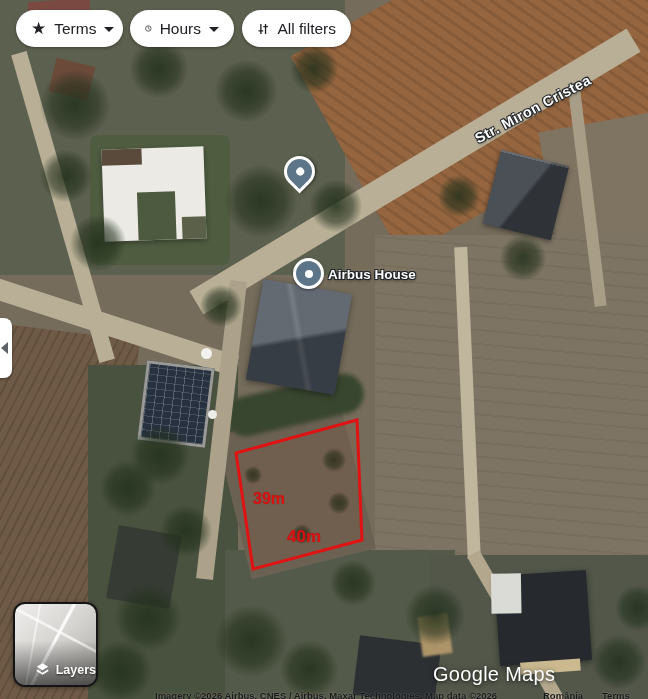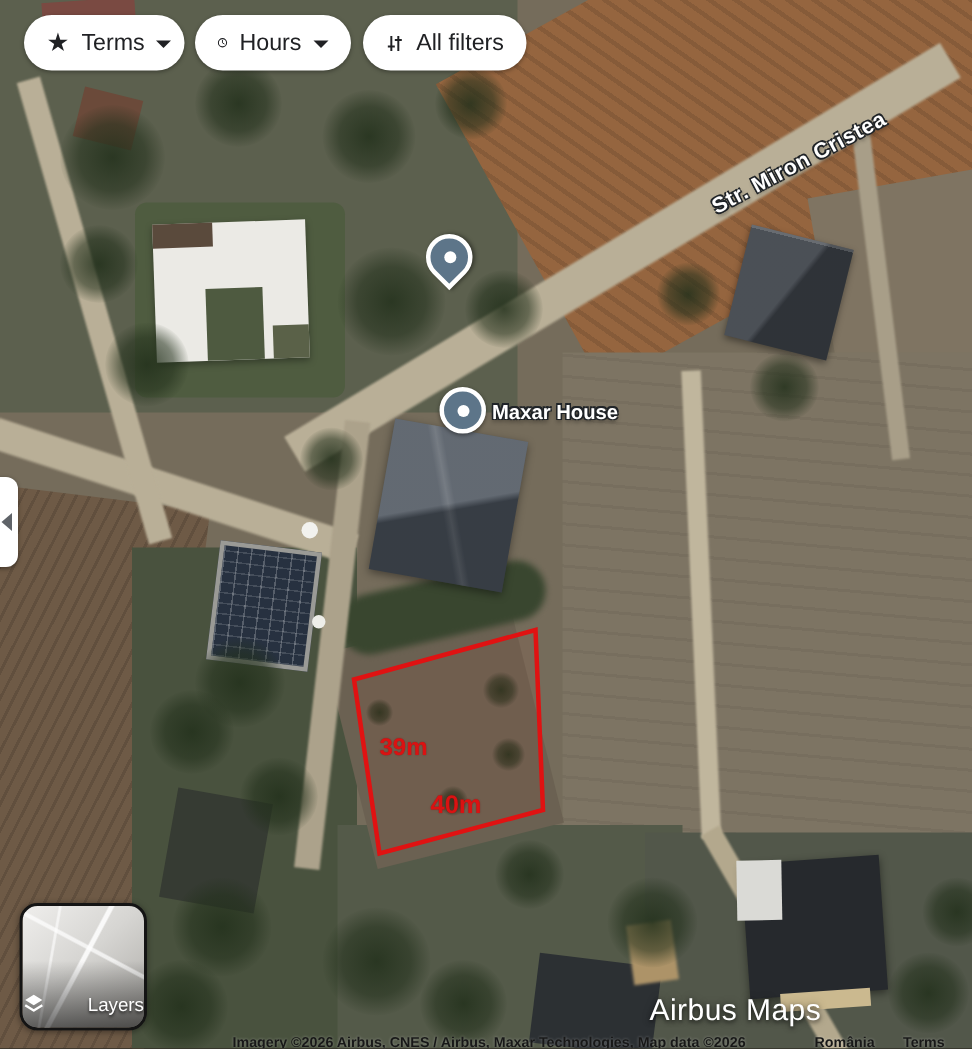--- a/index.html
+++ b/index.html
@@ -36,22 +36,22 @@
   
   .layers-btn{position:absolute;left:13px;top:602px;width:85px;height:85px;border-radius:12px;
       border:2.5px solid #141414;box-sizing:border-box;overflow:hidden;cursor:pointer;
       background:linear-gradient(140deg,#efeeec 0%,#d6d5d2 45%,#a9a7a3 100%);box-shadow:0 1px 4px rgba(0,0,0,.4);}
   .layers-btn .lines{position:absolute;inset:0;
       background:
         linear-gradient(118deg,transparent 46%,rgba(255,255,255,.85) 47%,rgba(255,255,255,.85) 49%,transparent 50%),
         linear-gradient(28deg,transparent 60%,rgba(255,255,255,.7) 61%,rgba(255,255,255,.7) 62.5%,transparent 63.5%),
         linear-gradient(100deg,transparent 25%,rgba(255,255,255,.6) 26%,rgba(255,255,255,.6) 27%,transparent 28%);}
   .layers-btn .shade{position:absolute;inset:0;background:linear-gradient(to bottom,rgba(0,0,0,0) 45%,rgba(0,0,0,.55) 100%);}
-  .layers-btn .lab{position:absolute;left:0;right:0;bottom:8px;display:flex;align-items:center;justify-content:space-between;
-      gap:6px;color:#fff;font-size:12.5px;font-weight:400;text-shadow:0 1px 2px rgba(0,0,0,.7);}
+  .layers-btn .lab{position:absolute;left:0;right:0;bottom:8px;display:flex;align-items:center;justify-content:flex-end;
+      gap:6px;color:#fff;font-size:12.5px;font-weight:700;text-shadow:0 1px 2px rgba(0,0,0,.7);}
   
   .panel-toggle{position:absolute;left:-12px;top:318px;width:24px;height:60px;background:#fff;
       border-radius:8px;box-shadow:0 1px 3px rgba(0,0,0,.35);cursor:pointer;}
   .panel-toggle .tri{position:absolute;right:4px;top:24px;width:0;height:0;
       border-top:6px solid transparent;border-bottom:6px solid transparent;border-right:7px solid #5f6368;}
   
   .gwm{position:absolute;left:433px;top:663px;color:#fff;font-size:20px;font-weight:500;letter-spacing:.3px;
       text-shadow:0 1px 3px rgba(0,0,0,.6),0 0 6px rgba(0,0,0,.35);}
   .attr{position:absolute;top:690px;font-size:9.5px;font-weight:700;color:#181818;white-space:nowrap;
       text-shadow:0 0 2px rgba(255,255,255,.35);}
@@ -154,23 +154,23 @@
     </svg>
     <div class="plot-label" style="left:253px;top:490px;font-size:16px;z-index:6;">39m</div>
     <div class="plot-label" style="left:287px;top:527px;font-size:17px;z-index:6;">40m</div>
 
     <div class="otext" style="left:448px;top:101px;width:170px;font-size:14.5px;letter-spacing:.5px;text-align:center;
                 transform:rotate(-28deg);z-index:6;">Str. Miron Cristea</div>
 
     <div class="pin" style="left:284px;top:156px;z-index:7;"></div>
 
     <div class="cmark" style="left:293px;top:258px;z-index:7;"></div>
-    <div class="otext" style="left:328px;top:267px;font-size:13.5px;z-index:7;">Maxar House</div>
-
-    <div class="gwm">Airbus Maps</div>
+    <div class="otext" style="left:328px;top:267px;font-size:13.5px;z-index:7;">Airbus House</div>
+
+    <div class="gwm">Google Maps</div>
     <div class="attr" style="left:155px;">Imagery ©2026 Airbus, CNES / Airbus, Maxar Technologies, Map data ©2026</div>
     <div class="attr" style="left:543px;">România</div>
     <a class="attr" style="left:602px;text-decoration:none;">Terms</a>
   </div>
 
   <div class="chip" style="left:16px;width:107px;">
     <span class="star">★</span>
     <span>Terms</span>
     <span class="caret"></span>
   </div>

